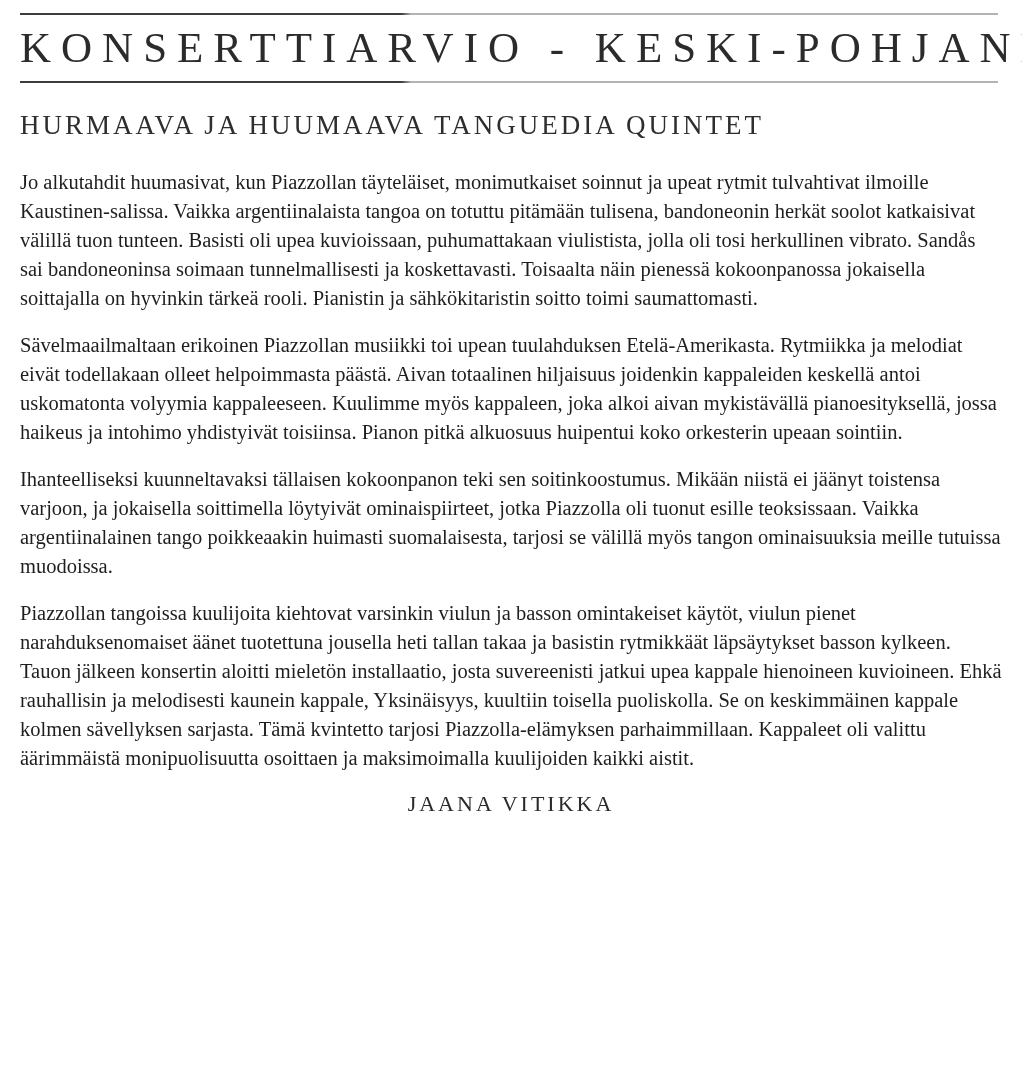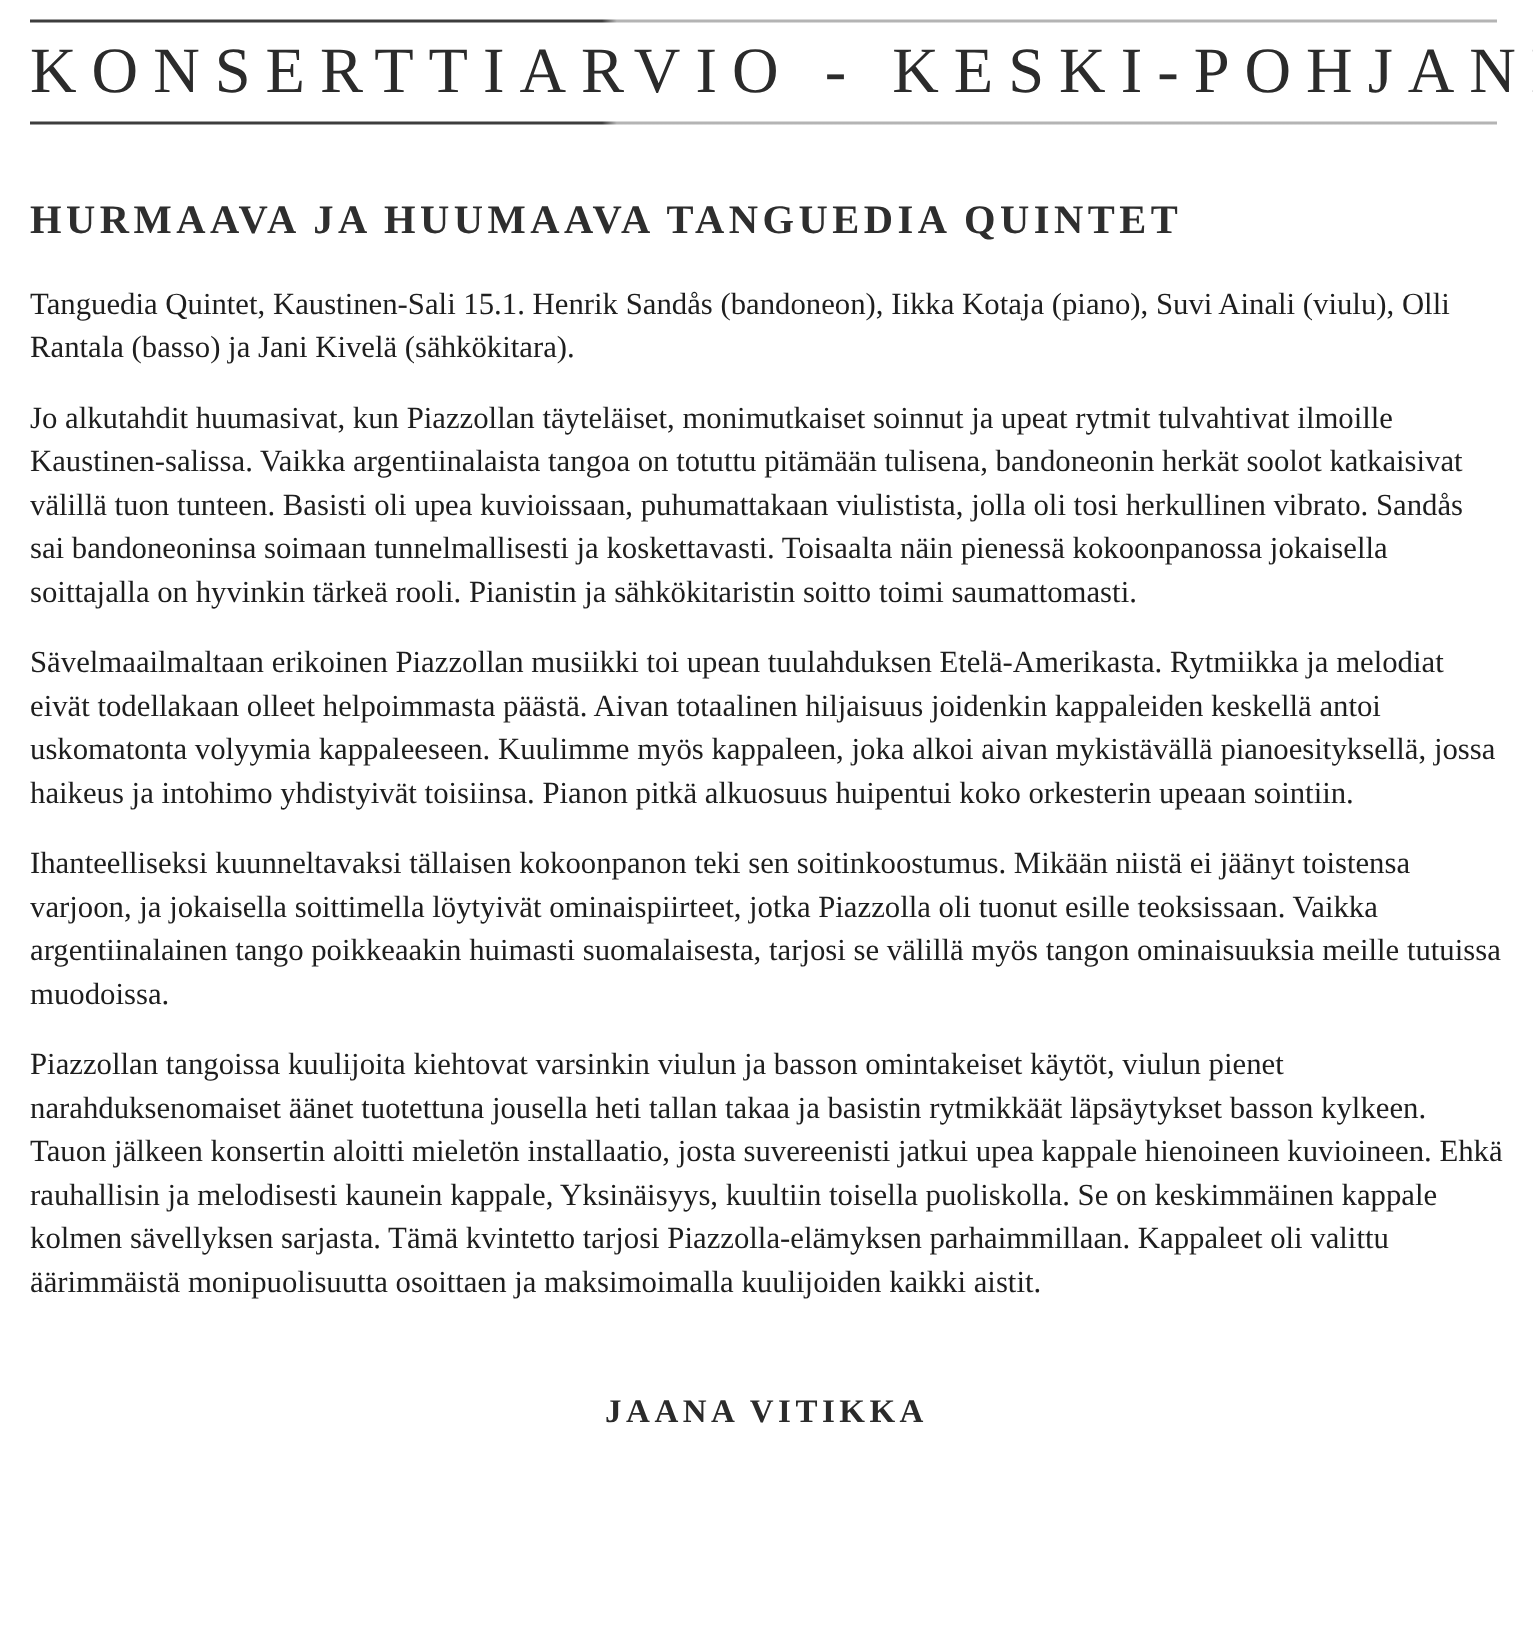--- a/index.html
+++ b/index.html
@@ -30,60 +30,59 @@
     margin: 9px 0 10px 0;
     font-size: 43px;
     font-weight: 400;
     letter-spacing: 10px;
     text-align: center;
     color: #2b2b2b;
     white-space: nowrap;
     line-height: 1.1;
   }
   .headline {
-    margin: 49px 0 27px 0;
+    margin: 28px 0 27px 0;
     font-size: 27px;
-    font-weight: 700;
+    font-weight: 400;
     letter-spacing: 3px;
     color: #2e2e2e;
     line-height: 1.1;
     white-space: nowrap;
   }
   .body-copy p {
     width: 982px;
     margin: 0 0 18px 0;
     font-size: 20.5px;
     line-height: 29px;
     color: #1e1e1e;
     text-align: left;
   }
   .byline {
-    margin-top: 58px;
+    margin-top: 18px;
     text-align: center;
     font-size: 22px;
     letter-spacing: 3px;
     color: #2b2b2b;
-    font-weight: 700;
+    font-weight: 400;
   }
 </style>
 </head>
 <body>
 
 <div class="page">
 
   <div class="rule"></div>
 
   <h1 class="masthead-title">KONSERTTIARVIO - KESKI-POHJANMAA</h1>
 
   <div class="rule"></div>
 
   <h2 class="headline">HURMAAVA JA HUUMAAVA TANGUEDIA QUINTET</h2>
 
   <div class="body-copy">
-    <p>Tanguedia Quintet, Kaustinen-Sali 15.1. Henrik Sandås (bandoneon), Iikka Kotaja (piano), Suvi Ainali (viulu), Olli Rantala (basso) ja Jani Kivelä (sähkökitara).</p>
     <p>Jo alkutahdit huumasivat, kun Piazzollan täyteläiset, monimutkaiset soinnut ja upeat rytmit tulvahtivat ilmoille Kaustinen-salissa. Vaikka argentiinalaista tangoa on totuttu pitämään tulisena, bandoneonin herkät soolot katkaisivat välillä tuon tunteen. Basisti oli upea kuvioissaan, puhumattakaan viulistista, jolla oli tosi herkullinen vibrato. Sandås sai bandoneoninsa soimaan tunnelmallisesti ja koskettavasti. Toisaalta näin pienessä kokoonpanossa jokaisella soittajalla on hyvinkin tärkeä rooli. Pianistin ja sähkökitaristin soitto toimi saumattomasti.</p>
     <p>Sävelmaailmaltaan erikoinen Piazzollan musiikki toi upean tuulahduksen Etelä-Amerikasta. Rytmiikka ja melodiat eivät todellakaan olleet helpoimmasta päästä. Aivan totaalinen hiljaisuus joidenkin kappaleiden keskellä antoi uskomatonta volyymia kappaleeseen. Kuulimme myös kappaleen, joka alkoi aivan mykistävällä pianoesityksellä, jossa haikeus ja intohimo yhdistyivät toisiinsa. Pianon pitkä alkuosuus huipentui koko orkesterin upeaan sointiin.</p>
     <p>Ihanteelliseksi kuunneltavaksi tällaisen kokoonpanon teki sen soitinkoostumus. Mikään niistä ei jäänyt toistensa varjoon, ja jokaisella soittimella löytyivät ominaispiirteet, jotka Piazzolla oli tuonut esille teoksissaan. Vaikka argentiinalainen tango poikkeaakin huimasti suomalaisesta, tarjosi se välillä myös tangon ominaisuuksia meille tutuissa muodoissa.</p>
     <p>Piazzollan tangoissa kuulijoita kiehtovat varsinkin viulun ja basson omintakeiset käytöt, viulun pienet narahduksenomaiset äänet tuotettuna jousella heti tallan takaa ja basistin rytmikkäät läpsäytykset basson kylkeen. Tauon jälkeen konsertin aloitti mieletön installaatio, josta suvereenisti jatkui upea kappale hienoineen kuvioineen. Ehkä rauhallisin ja melodisesti kaunein kappale, Yksinäisyys, kuultiin toisella puoliskolla. Se on keskimmäinen kappale kolmen sävellyksen sarjasta. Tämä kvintetto tarjosi Piazzolla-elämyksen parhaimmillaan. Kappaleet oli valittu äärimmäistä monipuolisuutta osoittaen ja maksimoimalla kuulijoiden kaikki aistit.</p>
   </div>
 
   <div class="byline">JAANA VITIKKA</div>
 
 </div>
 

